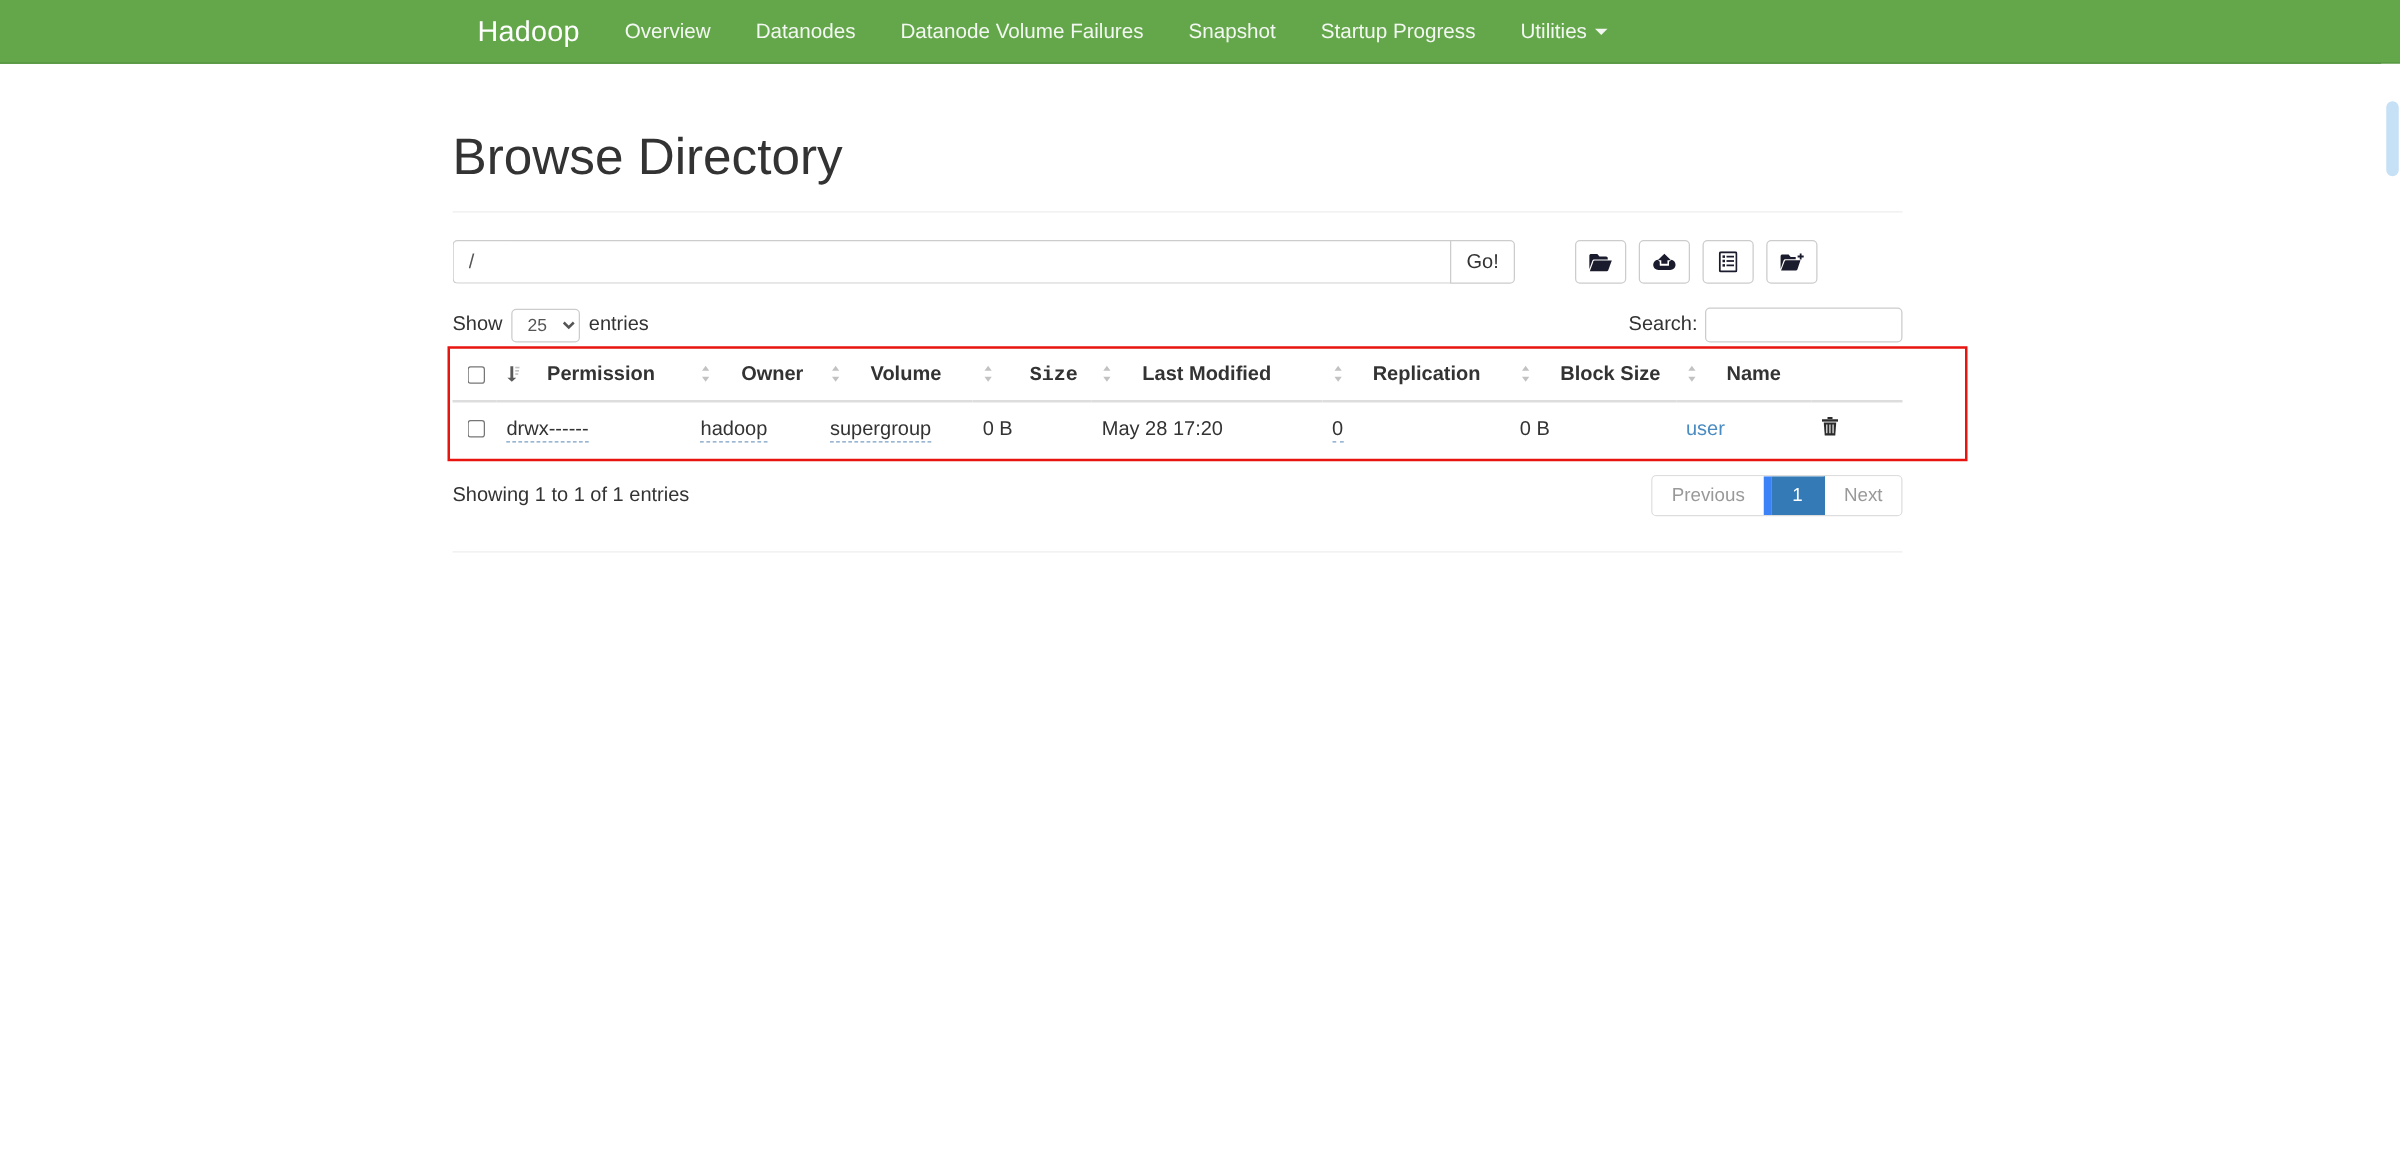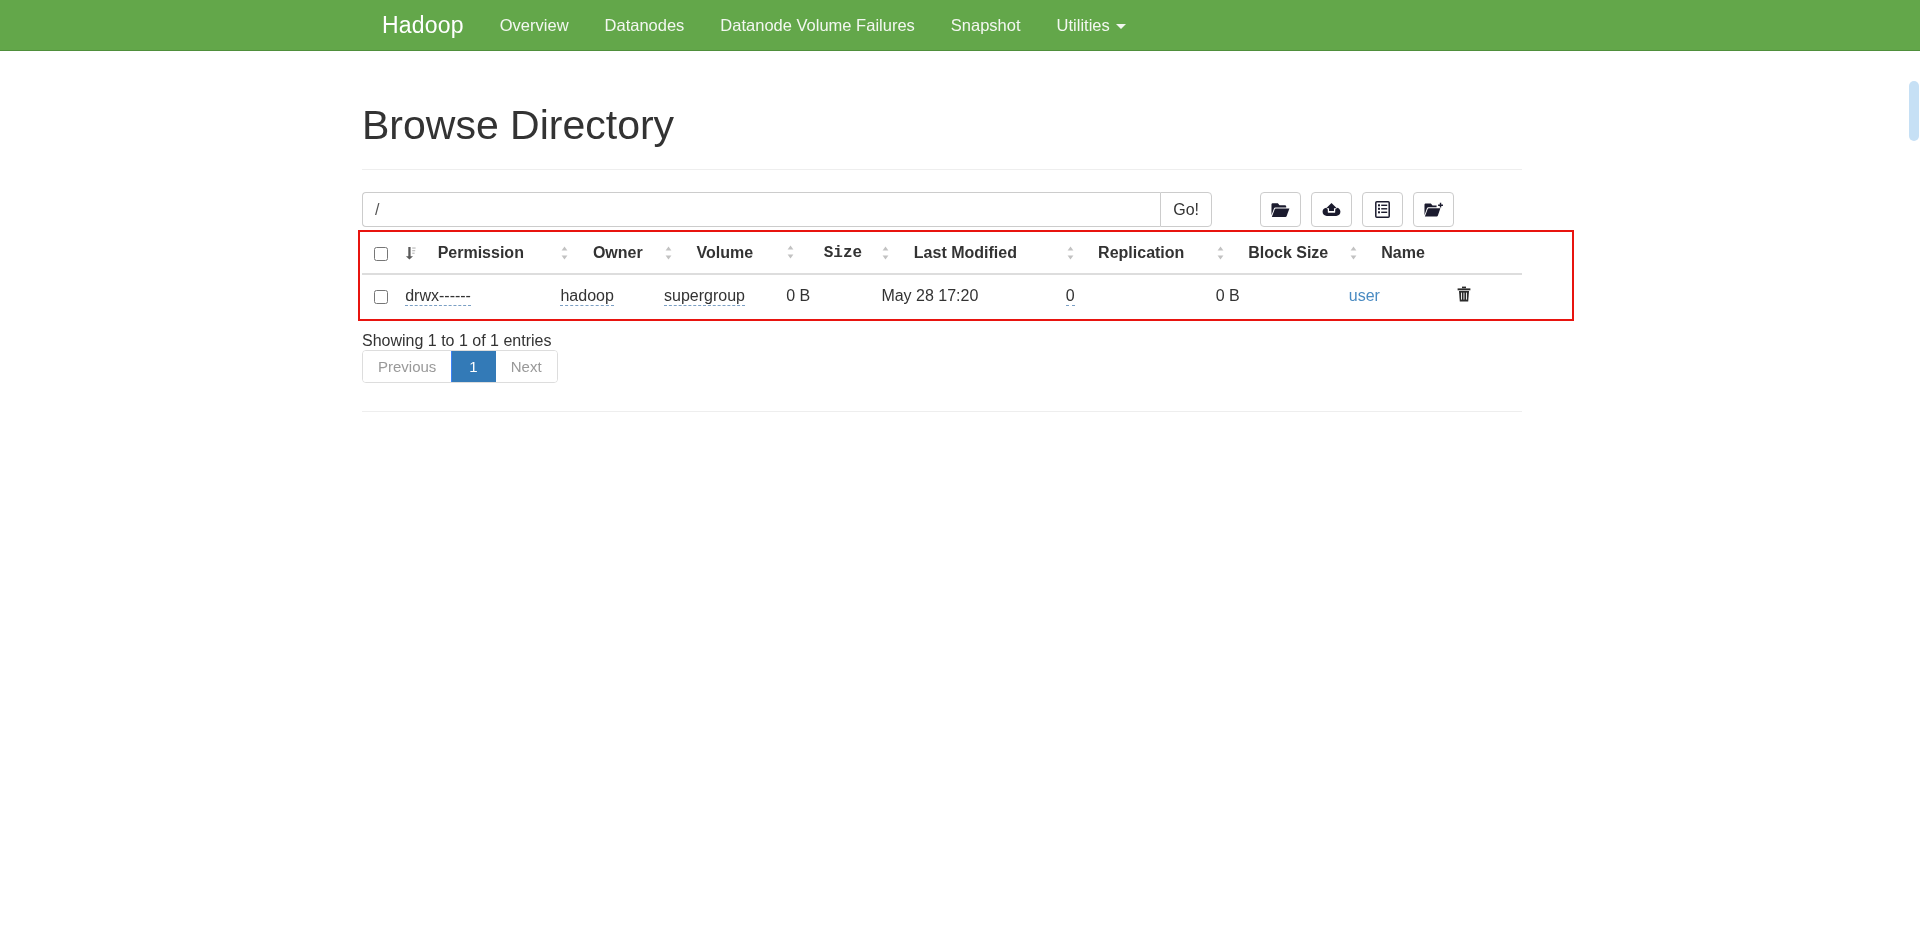--- a/index.html
+++ b/index.html
@@ -261,37 +261,36 @@
     border: none;
     padding: 0;
     cursor: pointer;
     line-height: 0;
   }
 
   
   .table-foot {
     display: flex;
     justify-content: space-between;
-    align-items: flex-start;
+    align-items: center;
     margin-top: 14px;
-    flex-direction: column;
   }
   .info-text { font-size: 16px; color: #333333; }
   .pagination {
     display: flex;
     border-radius: 4px;
     overflow: hidden;
     border: 1px solid #dddddd;
   }
   .page-btn {
     padding: 7px 15px;
     font-size: 15px;
     background: #ffffff;
     color: #999999;
-    border-right: 1px solid #3b82f6;
+    border-right: 6px solid #3b82f6;
     cursor: default;
     user-select: none;
   }
   .page-btn.num {
     color: #ffffff;
     background: #337ab7;
     border-right: 1px solid #337ab7;
     cursor: pointer;
     padding: 7px 17px;
   }
@@ -330,20 +329,21 @@
 </head>
 <body>
 
 <div class="navbar">
   <a class="navbar-brand">Hadoop</a>
   <div class="nav-items">
     <a class="nav-item"><span>Overview</span></a>
     <a class="nav-item"><span>Datanodes</span></a>
     <a class="nav-item"><span>Datanode Volume Failures</span></a>
     <a class="nav-item"><span>Snapshot</span></a>
+    <a class="nav-item"><span>Startup Progress</span></a>
     <a class="nav-item"><span>Utilities</span><span class="caret"></span></a>
   </div>
 </div>
 
 <div class="container">
 
   <h1 class="page-title">Browse Directory</h1>
   <hr class="title-rule">
 
   <div class="path-row">
@@ -391,20 +391,35 @@
             <path fill="#1b1b2e" d="M0.5 2.6 C0.5 1.7 1.2 1.2 2 1.2 L7.2 1.2 L9 3.3 L13.2 3.3 L13.2 5.2 L4.6 5.2 C3.9 5.2 3.3 5.6 3.1 6.2 L0.5 13.4 Z"></path>
             <path fill="#1b1b2e" d="M4.9 6.2 L17.2 6.2 L14.6 13.9 C14.4 14.5 13.9 14.8 13.4 14.8 L0.9 14.8 L4 6.7 C4.2 6.4 4.5 6.2 4.9 6.2 Z"></path>
             <path fill="#1b1b2e" d="M16.6 0.4 L18.1 0.4 L18.1 2.2 L19.9 2.2 L19.9 3.7 L18.1 3.7 L18.1 5.5 L16.6 5.5 L16.6 3.7 L14.8 3.7 L14.8 2.2 L16.6 2.2 Z"></path>
           </svg>
         </span>
       </button>
 
     </div>
   </div>
 
+  <div class="controls-row">
+    <div class="length-box">
+      <span>Show</span>
+      <select class="length-select">
+        <option>25</option>
+        <option>50</option>
+        <option>100</option>
+      </select>
+      <span>entries</span>
+    </div>
+    <div class="filter-box">
+      <span>Search:</span>
+      <input class="filter-input" type="text" value="" style="">
+    </div>
+  </div>
 
   <div class="table-wrap">
     <div class="highlight-box"></div>
     <table class="files">
       <thead>
         <tr>
           <th class="col-check">
             <input type="checkbox" class="chk" style="">
           </th>
           <th class="col-perm">

